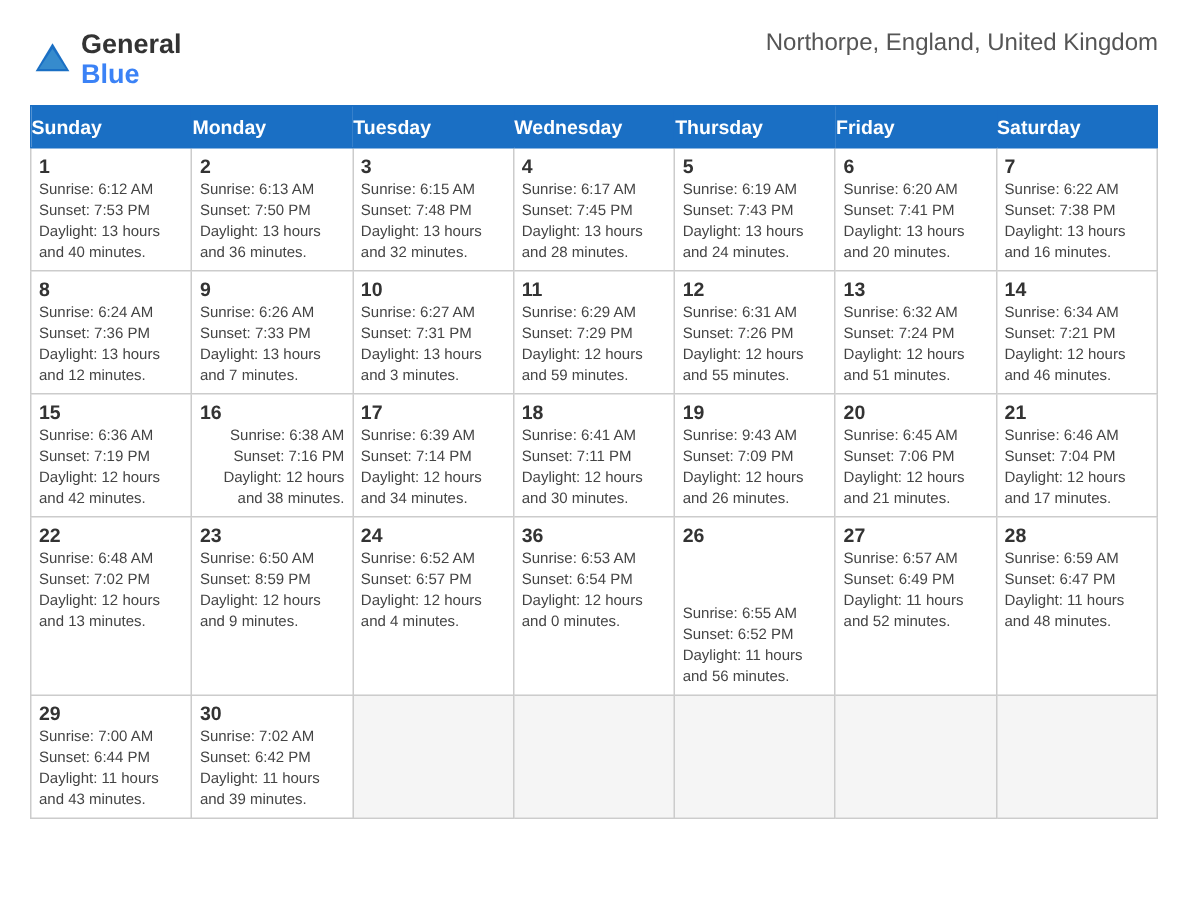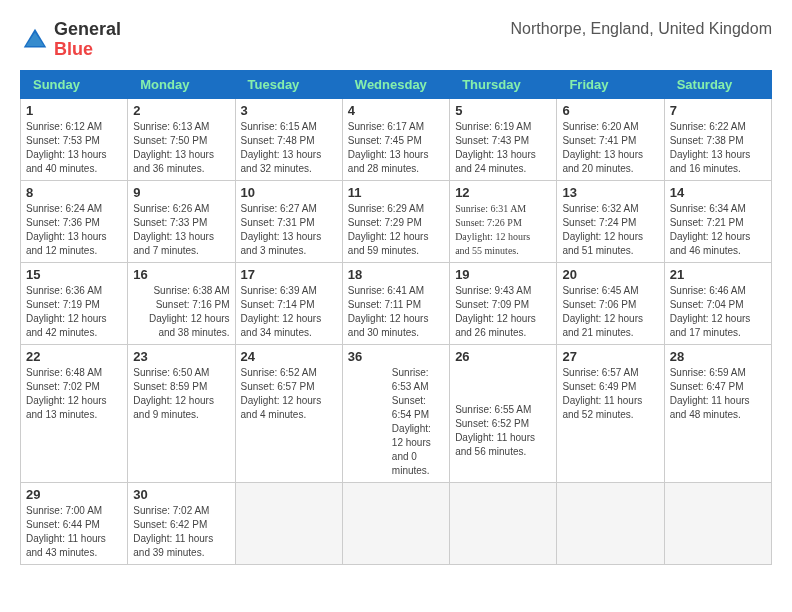--- a/index.html
+++ b/index.html
@@ -20,21 +20,21 @@
       display: flex;
       align-items: center;
       gap: 4px;
     }
     .logo-text {
       font-size: 18px;
       font-weight: bold;
       color: #333;
       line-height: 1.1;
     }
-    .logo-text .blue { color: #ef4444; }
+    .logo-text .blue { color: #3b82f6; }
     .logo-icon {
       width: 30px;
       height: 30px;
     }
     .title-section {
       text-align: right;
     }
     .month-title {
       font-size: 38px;
       font-weight: bold;
@@ -45,22 +45,22 @@
       color: #555;
       font-weight: normal;
     }
     .calendar-table {
       width: 100%;
       border-collapse: collapse;
       table-layout: fixed;
     }
     .calendar-table th {
       background: #1a6fc4;
-      color: #86efac;
-      padding: 6px 12px;
+      color: #ffffff;
+      padding: 6px 0;
       text-align: left;
       font-size: 13px;
       font-weight: bold;
       border: 1px solid #1a6fc4;
     }
     .calendar-table td {
       border: 1px solid #ccc;
       vertical-align: top;
       padding: 4px 5px;
       height: 80px;
@@ -193,21 +193,21 @@
         </td>
         <td>
           <span class="day-num">11</span>
           <div class="day-info" style="white-space: pre-line;">Sunrise: 6:29 AM
 Sunset: 7:29 PM
 Daylight: 12 hours
 and 59 minutes.</div>
         </td>
         <td>
           <span class="day-num">12</span>
-          <div class="day-info" style="white-space: pre-line; font-family: Liberation Serif, serif;">Sunrise: 6:31 AM
+          <div class="day-info" style="white-space: pre-line;">Sunrise: 6:31 AM
 Sunset: 7:26 PM
 Daylight: 12 hours
 and 55 minutes.</div>
         </td>
         <td>
           <span class="day-num">13</span>
           <div class="day-info" style="white-space: pre-line;">Sunrise: 6:32 AM
 Sunset: 7:24 PM
 Daylight: 12 hours
 and 51 minutes.</div>
@@ -288,21 +288,21 @@
         </td>
         <td>
           <span class="day-num">24</span>
           <div class="day-info" style="white-space: pre-line;">Sunrise: 6:52 AM
 Sunset: 6:57 PM
 Daylight: 12 hours
 and 4 minutes.</div>
         </td>
         <td>
           <span class="day-num">36</span>
-          <div class="day-info" style="white-space: pre-line; margin-left: 44px;">Sunrise: 6:53 AM
+          <div class="day-info" style="white-space: pre-line;">Sunrise: 6:53 AM
 Sunset: 6:54 PM
 Daylight: 12 hours
 and 0 minutes.</div>
         </td>
         <td>
           <span class="day-num">26</span>
           <div class="day-info" style="white-space: pre-line; margin-top: 39px;">Sunrise: 6:55 AM
 Sunset: 6:52 PM
 Daylight: 11 hours
 and 56 minutes.</div>

